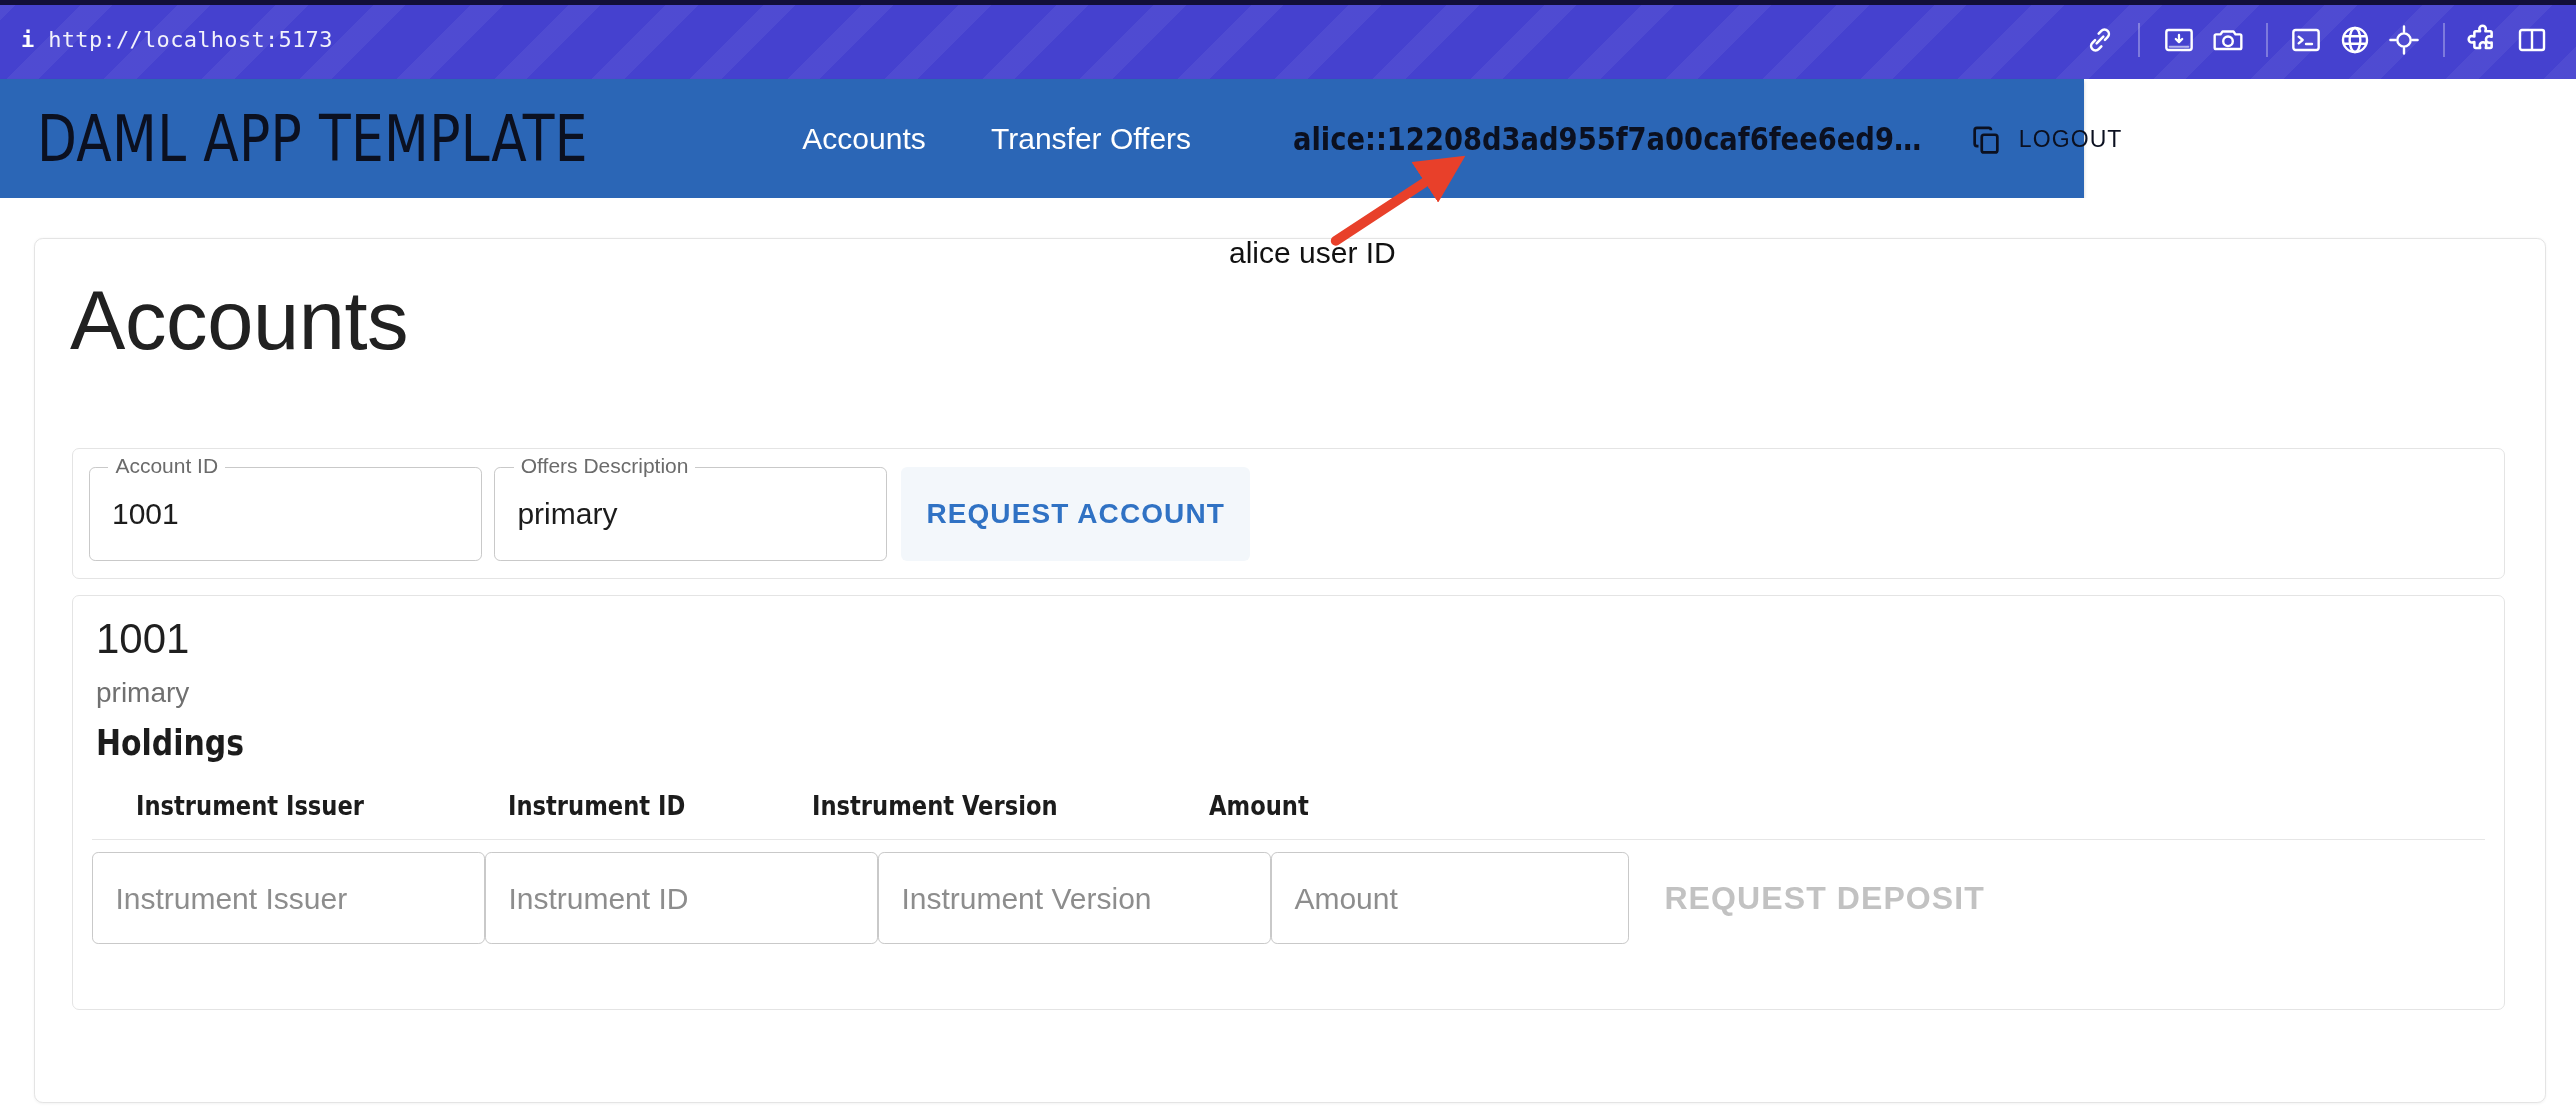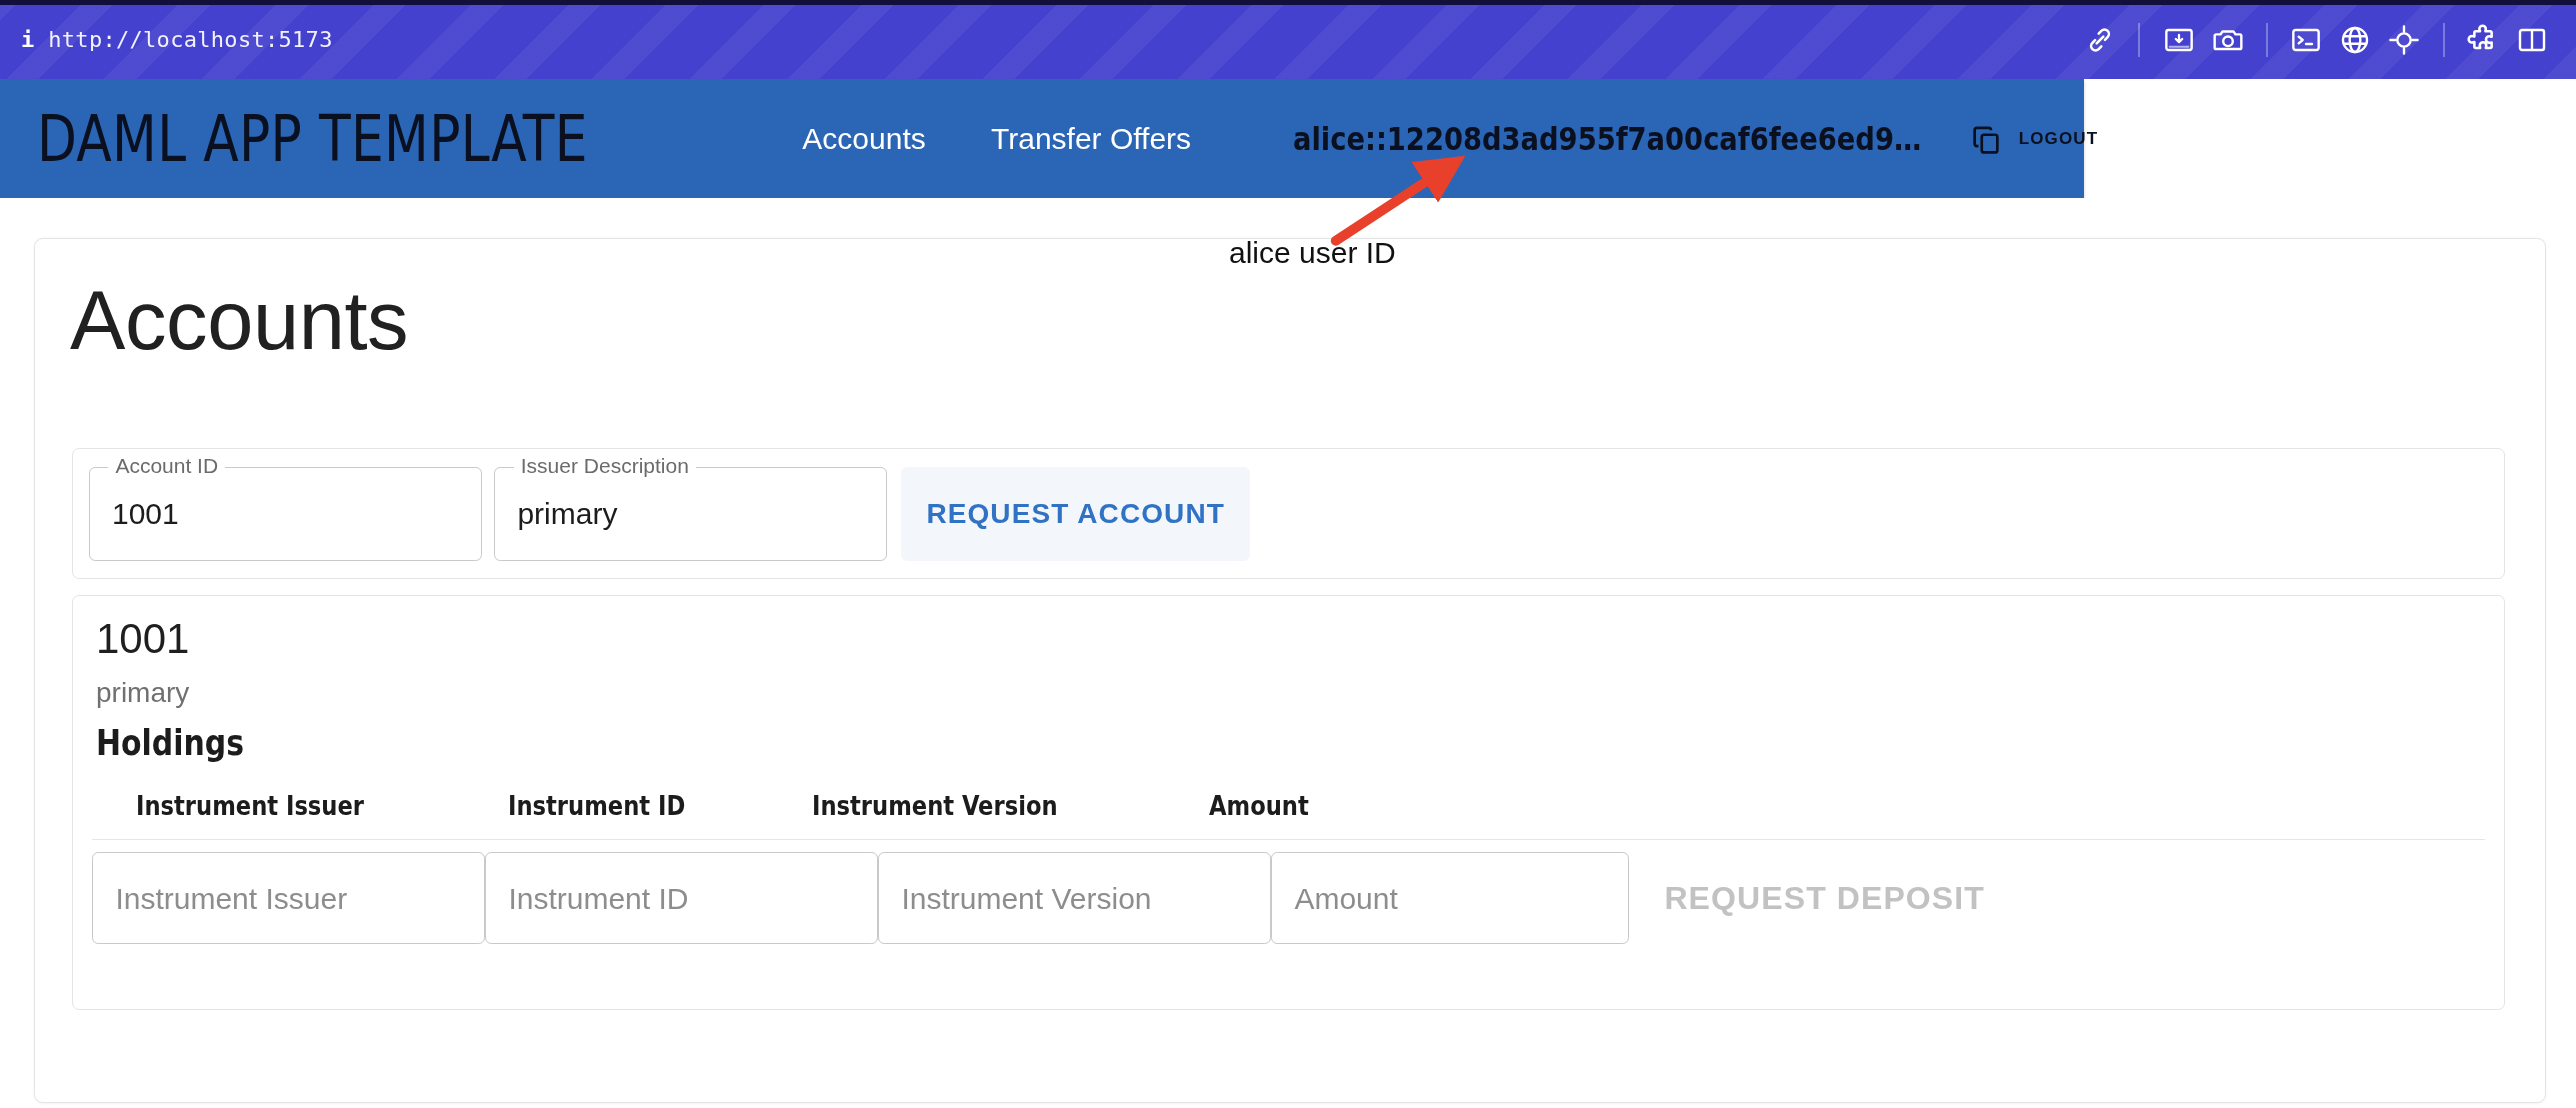--- a/index.html
+++ b/index.html
@@ -122,22 +122,22 @@
     font-size: 32px;
     font-weight: bold;
     white-space: nowrap;
     transform: scaleX(0.95);
     transform-origin: left center;
   }
   #copy-icon { color: #0b1020; display: flex; align-items: center; }
   .ab-spacer { flex: 1; }
   #logout-btn {
     color: #0b1020;
-    font-size: 17px;
-    font-weight: 700;
+    font-size: 23px;
+    font-weight: 400;
     letter-spacing: 1.1px;
     margin-right: 41px;
     padding: 12.4px 16px;
     white-space: nowrap;
     cursor: pointer;
   }
 
   
   #annotation-layer {
     position: absolute;
@@ -460,21 +460,21 @@
   <div id="request-card">
 
     <div class="mui-field" id="field-account-id">
       <div class="outline"></div>
       <div class="legend">Account ID</div>
       <div class="value">1001</div>
     </div>
 
     <div class="mui-field" id="field-account-desc">
       <div class="outline"></div>
-      <div class="legend">Issuer Description</div>
+      <div class="legend">Offers Description</div>
       <div class="value">primary</div>
     </div>
 
     <div id="request-account-btn">REQUEST ACCOUNT</div>
   </div>
 
   <div id="holdings-card">
 
     <div id="acct-number">1001</div>
     <div id="acct-desc">primary</div>

